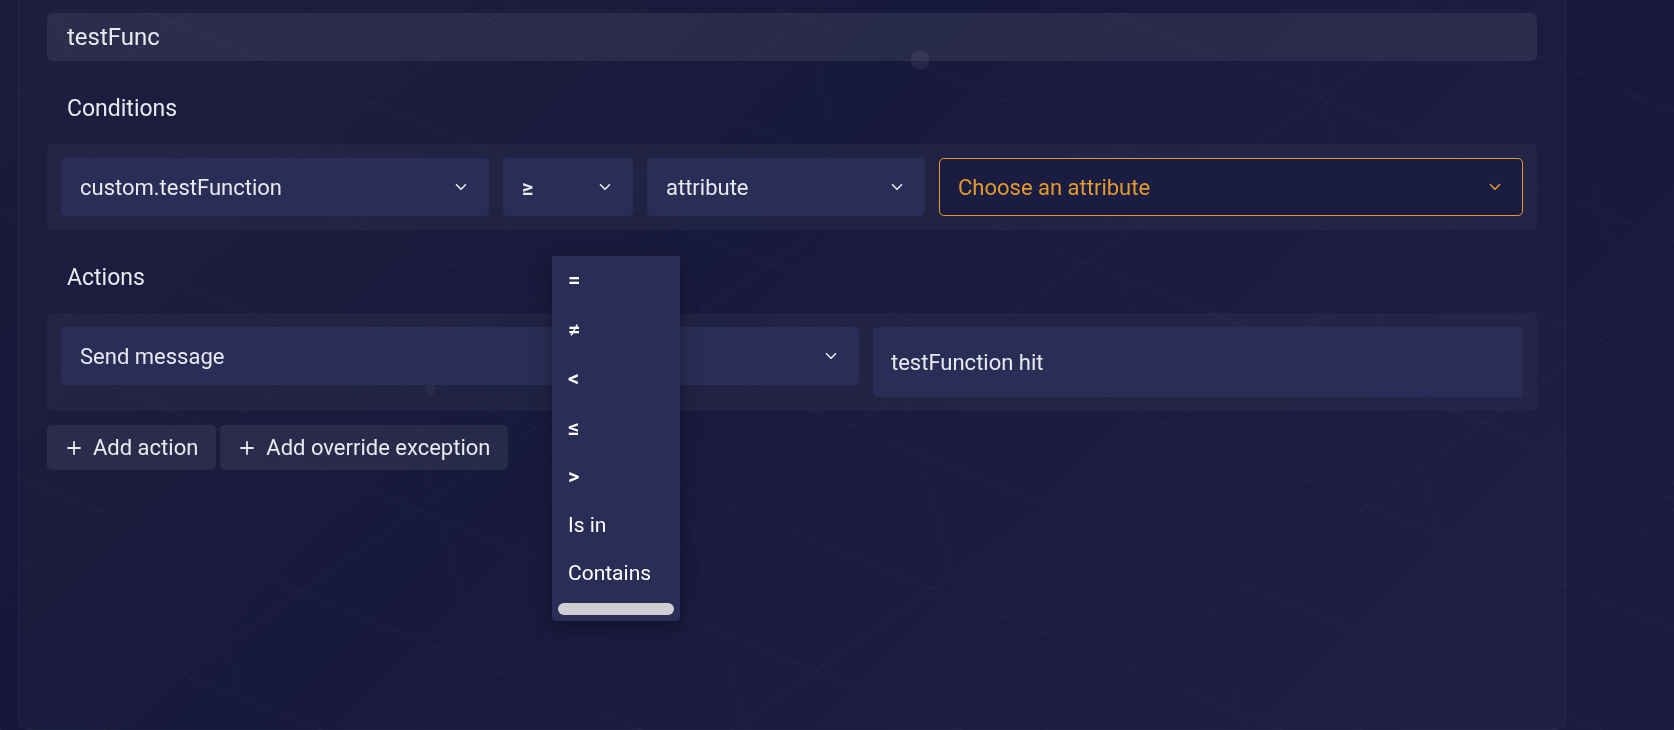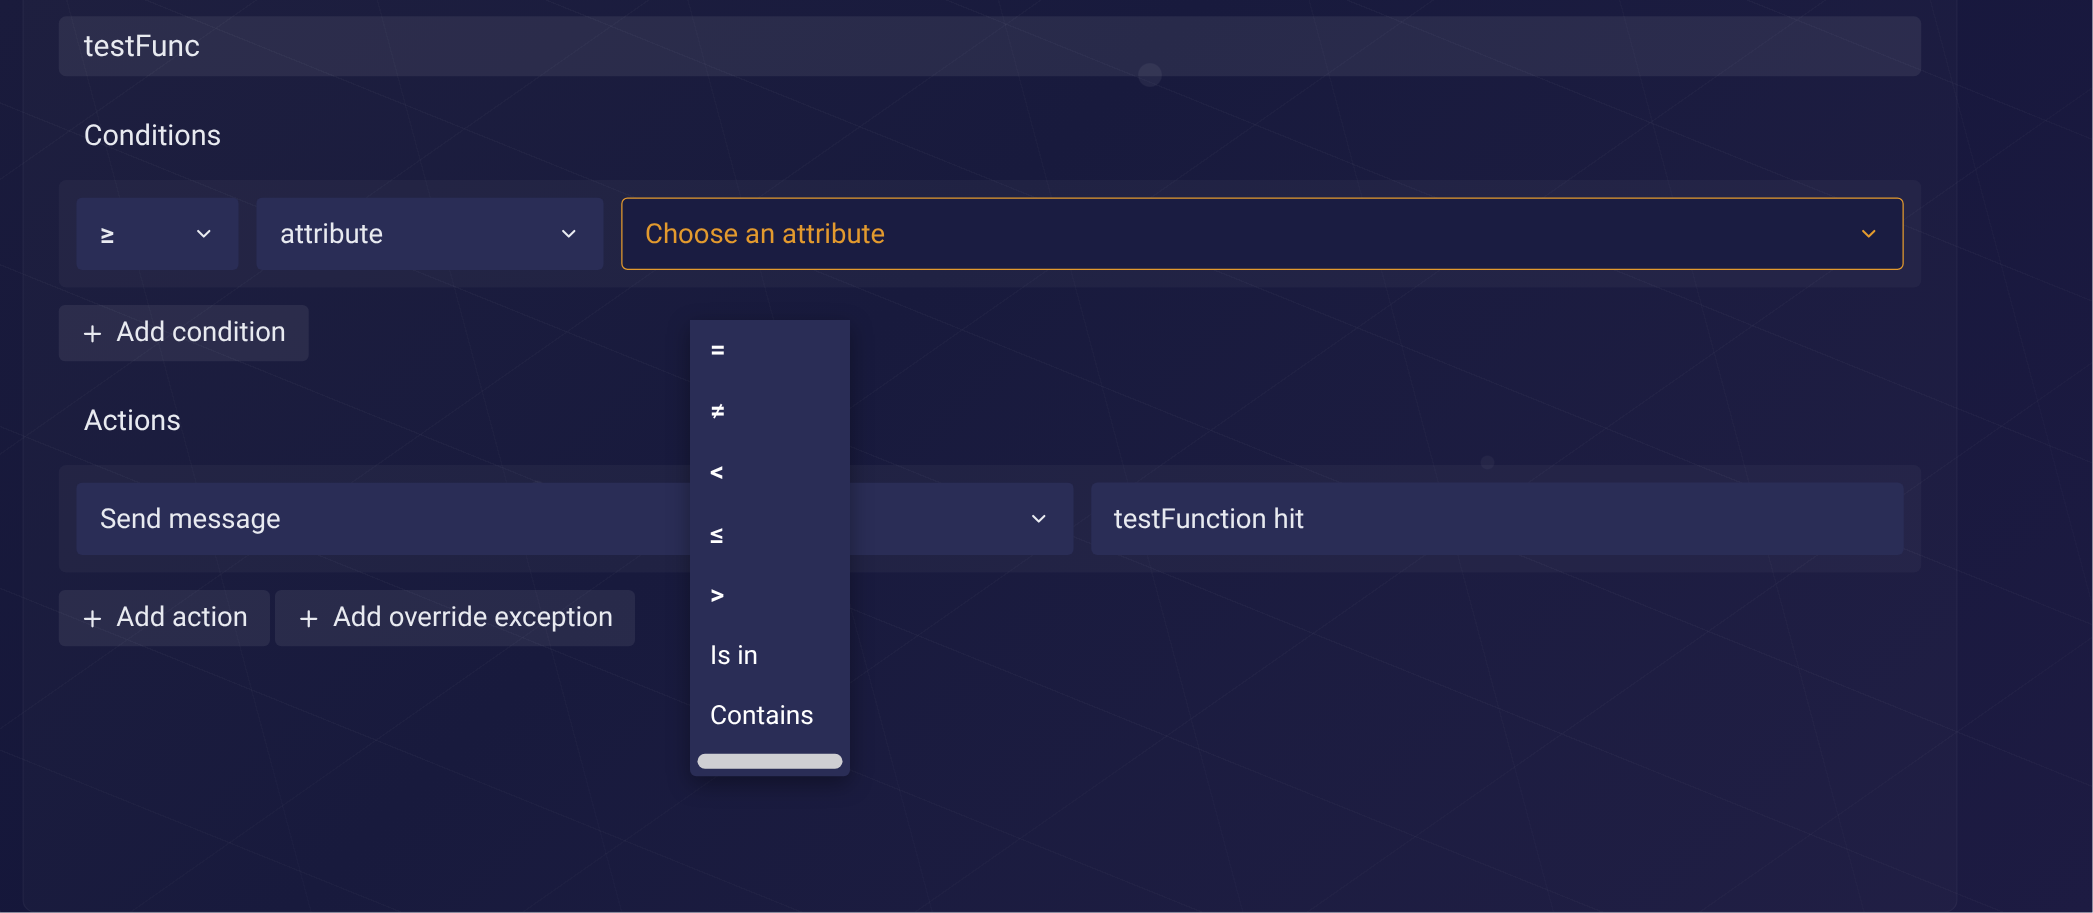--- a/index.html
+++ b/index.html
@@ -90,21 +90,21 @@
   .sel-op       { flex: 0 0 130px; font-weight: 700; }
   .sel-attrkind { flex: 0 0 278px; }
   .sel-attr     { flex: 1 1 auto; }
 
   .sel-action   { flex: 0 0 798px; }
   .value-input  {
     flex: 1 1 auto;
     background: #2a2d56;
     border: none;
     border-radius: 5px;
-    height: 58px;
+    height: 70px;
     padding: 0 18px;
     font-size: 22px;
     color: #e8eaf0;
     font-family: inherit;
     outline: none;
   }
 
   .add-btn {
     display: inline-flex; align-items: center; gap: 10px;
     background: rgba(255,255,255,0.07);
@@ -155,20 +155,26 @@
 
 <div class="card">
 
   <input class="name-input" type="text" value="testFunc" style="">
 
   
   <div class="section-title">Conditions</div>
 
   <div class="row-group">
 
+    <div class="select sel-func">
+      <span class="label">custom.testFunction</span>
+      <svg class="chevron" viewBox="0 0 24 24">
+        <path d="M6 9l6 6 6-6"></path>
+      </svg>
+    </div>
 
     <div class="select sel-op">
       <span class="label">≥</span>
       <svg class="chevron" viewBox="0 0 24 24">
         <path d="M6 9l6 6 6-6"></path>
       </svg>
     </div>
 
     <div class="select sel-attrkind">
       <span class="label">attribute</span>
@@ -178,26 +184,20 @@
     </div>
 
     <div class="select sel-attr accent">
       <span class="label">Choose an attribute</span>
       <svg class="chevron" viewBox="0 0 24 24">
         <path d="M6 9l6 6 6-6"></path>
       </svg>
     </div>
   </div>
 
-  <button class="add-btn">
-    <svg class="plus-icon" viewBox="0 0 24 24">
-      <path d="M12 4v16M4 12h16"></path>
-    </svg>
-    <span>Add condition</span>
-  </button>
 
   
   <div class="section-title">Actions</div>
 
   <div class="row-group actions-group">
 
     <div class="select sel-action">
       <span class="label">Send message</span>
       <svg class="chevron" viewBox="0 0 24 24">
         <path d="M6 9l6 6 6-6"></path>

